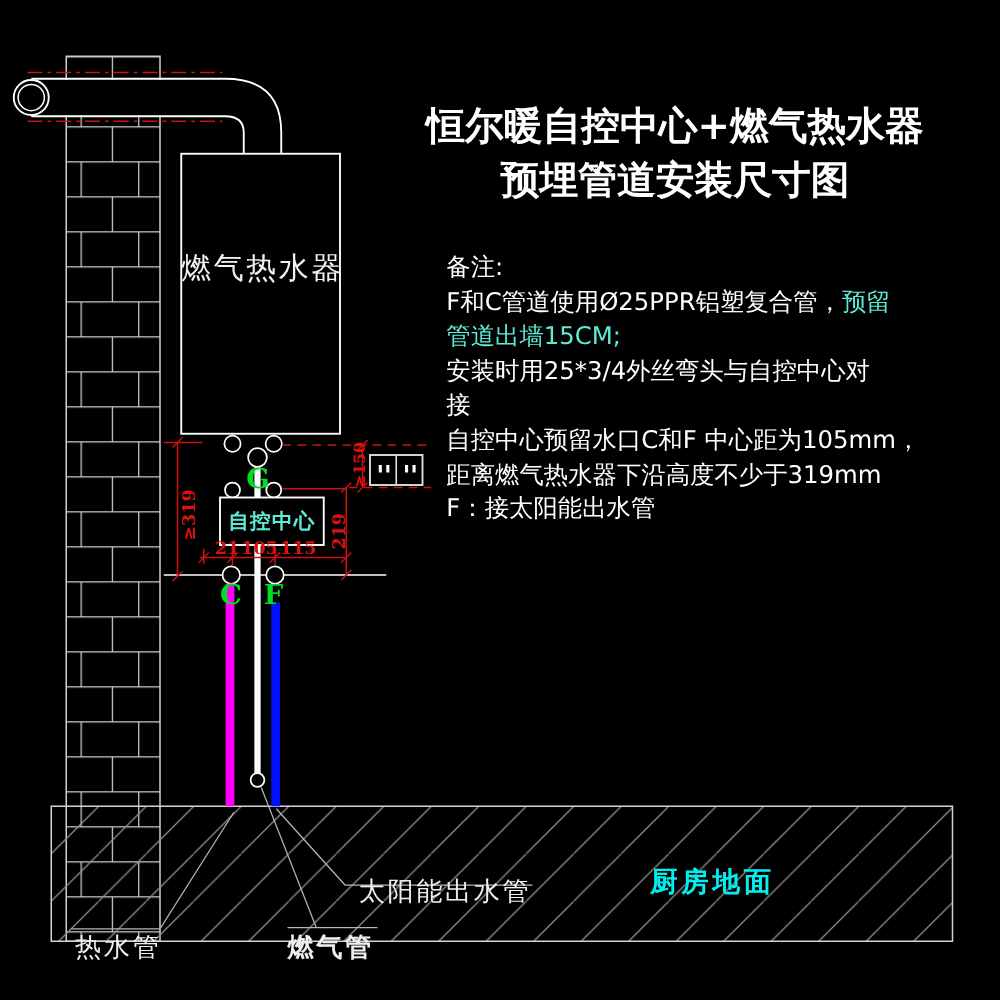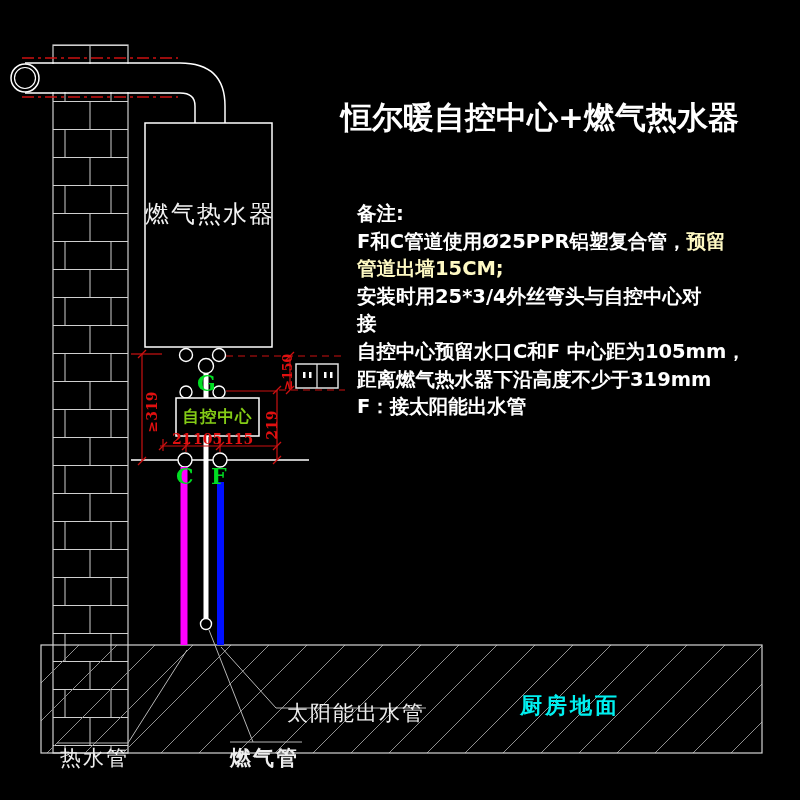--- a/index.html
+++ b/index.html
@@ -1,25 +1,25 @@
 <!DOCTYPE html>
 <html><head>
 <meta charset="utf-8">
 <style>
   html,body{margin:0;padding:0;background:#000;}
   #canvas{position:relative;width:800px;height:800px;background:#000;overflow:hidden;
           font-family:"DejaVu Sans",sans-serif;}
   #diagram-svg{position:absolute;left:0;top:0;}
   .txt{position:absolute;white-space:nowrap;}
-  .title-block{left:330px;top:96px;width:420px;text-align:center;color:#ffffff;
+  .title-block{left:330px;top:80px;width:420px;text-align:center;color:#ffffff;
                font-weight:bold;font-size:31px;line-height:43px;}
-  .notes{left:357px;top:200px;color:#ffffff;font-size:19.5px;line-height:27.6px;font-weight:700;}
-  .red{color:#fef9c3;}
+  .notes{left:357px;top:200px;color:#ffffff;font-size:19.5px;line-height:27.6px;font-weight:400;}
+  .red{color:#5eead4;}
   .heater-label{left:145px;top:198px;width:127px;text-align:center;color:#f2f2f2;font-size:24px;letter-spacing:2px;}
-  .control-label{left:176px;top:406px;width:83px;text-align:center;color:#84cc16;
+  .control-label{left:176px;top:406px;width:83px;text-align:center;color:#5eead4;
                  font-size:16.5px;font-weight:bold;letter-spacing:1px;}
   .port{color:#00dd22;font-family:"DejaVu Serif",serif;font-weight:bold;font-size:22px;}
   .dim{color:#e01010;font-family:"DejaVu Serif",serif;font-weight:bold;font-size:14px;}
   .vdim{transform:rotate(-90deg);transform-origin:center;text-align:center;height:16px;}
   .floor-lbl{color:#eeeeee;font-size:21px;letter-spacing:2px;margin-top:29px;}
   .kitchen{color:#00f0f0;font-size:22px;font-weight:bold;letter-spacing:3px;}
 </style>
 </head>
 <body>
 
@@ -125,20 +125,21 @@
       <line x1="317" y1="364" x2="317" y2="388" stroke="#e0e0e0" stroke-width="1.3"></line>
       <rect x="303" y="372" width="2.5" height="6" fill="#fff"></rect>
       <rect x="309" y="372" width="2.5" height="6" fill="#fff"></rect>
       <rect x="324" y="372" width="2.5" height="6" fill="#fff"></rect>
       <rect x="330" y="372" width="2.5" height="6" fill="#fff"></rect>
     </g>
   </svg>
 
   <div class="txt title-block">
     <div>恒尔暖自控中心+燃气热水器</div>
+    <div>预埋管道安装尺寸图</div>
   </div>
 
   <div class="txt notes">
     <div>备注:</div>
     <div><span>F和C管道使用Ø25PPR铝塑复合管，</span><span class="red">预留</span></div>
     <div class="red">管道出墙15CM;</div>
     <div>安装时用25*3/4外丝弯头与自控中心对</div>
     <div>接</div>
     <div>自控中心预留水口C和F 中心距为105mm，</div>
     <div>距离燃气热水器下沿高度不少于319mm</div>

